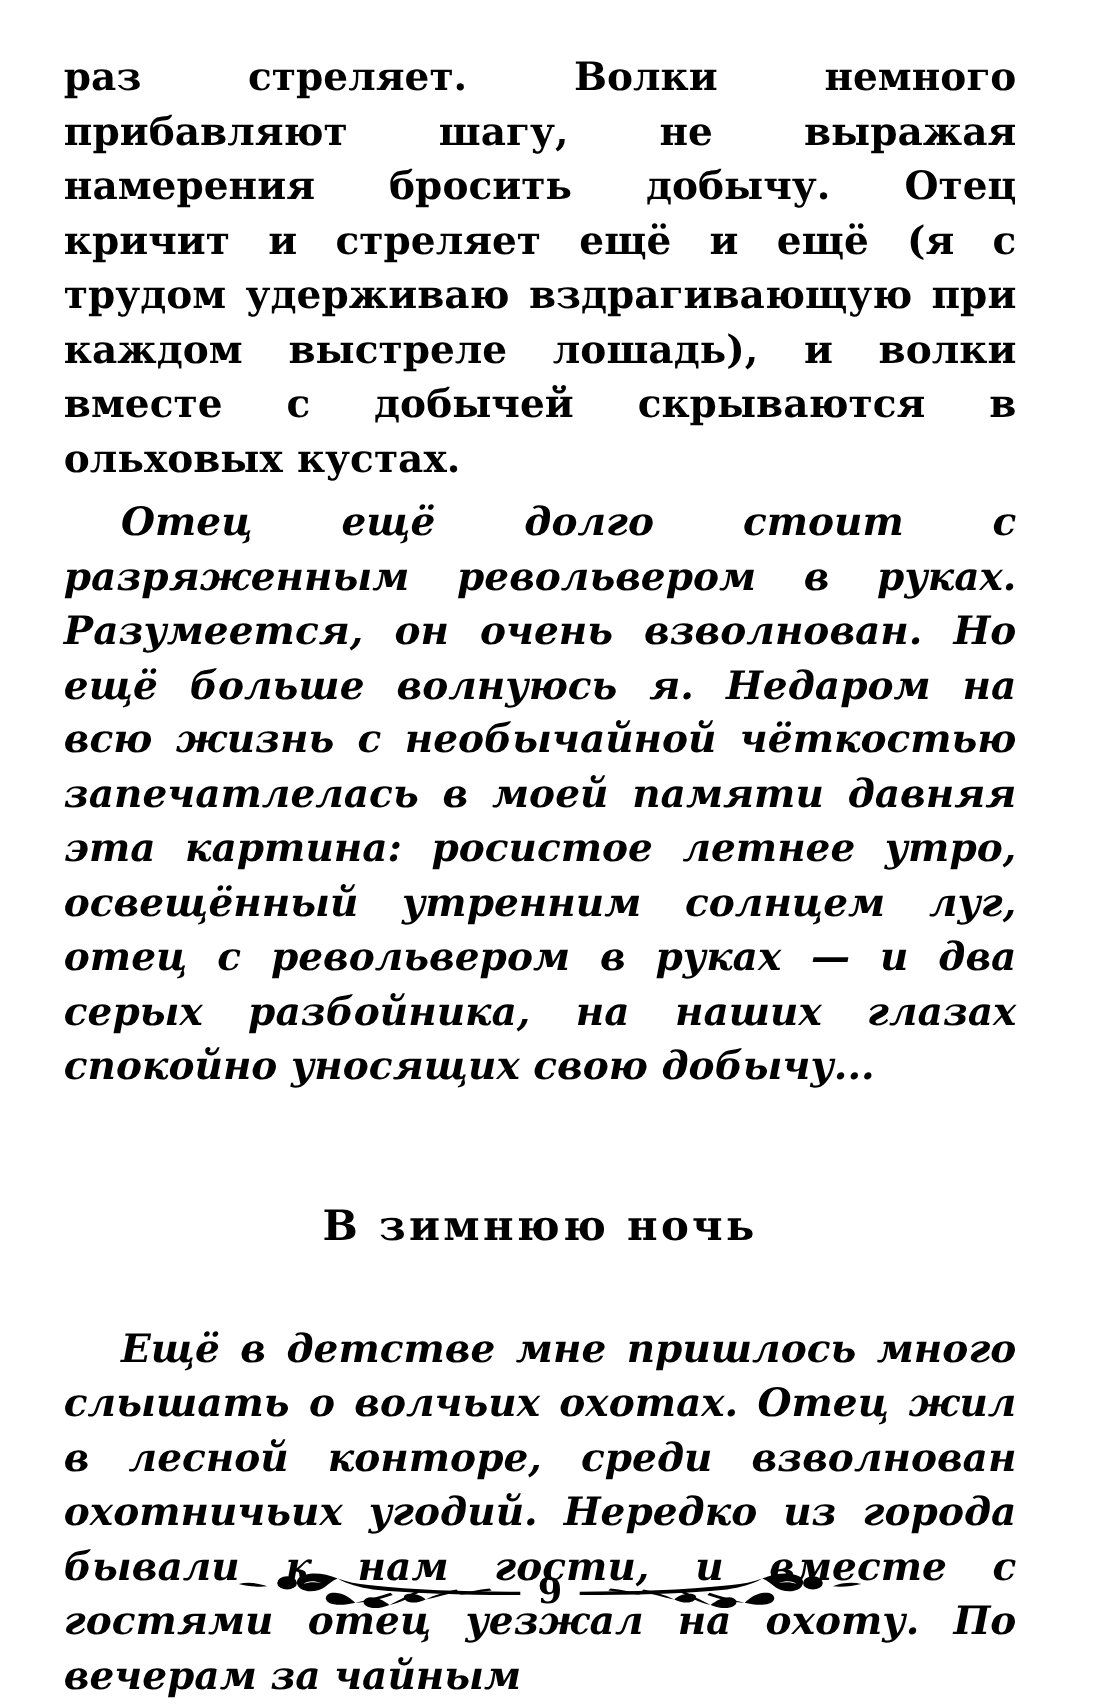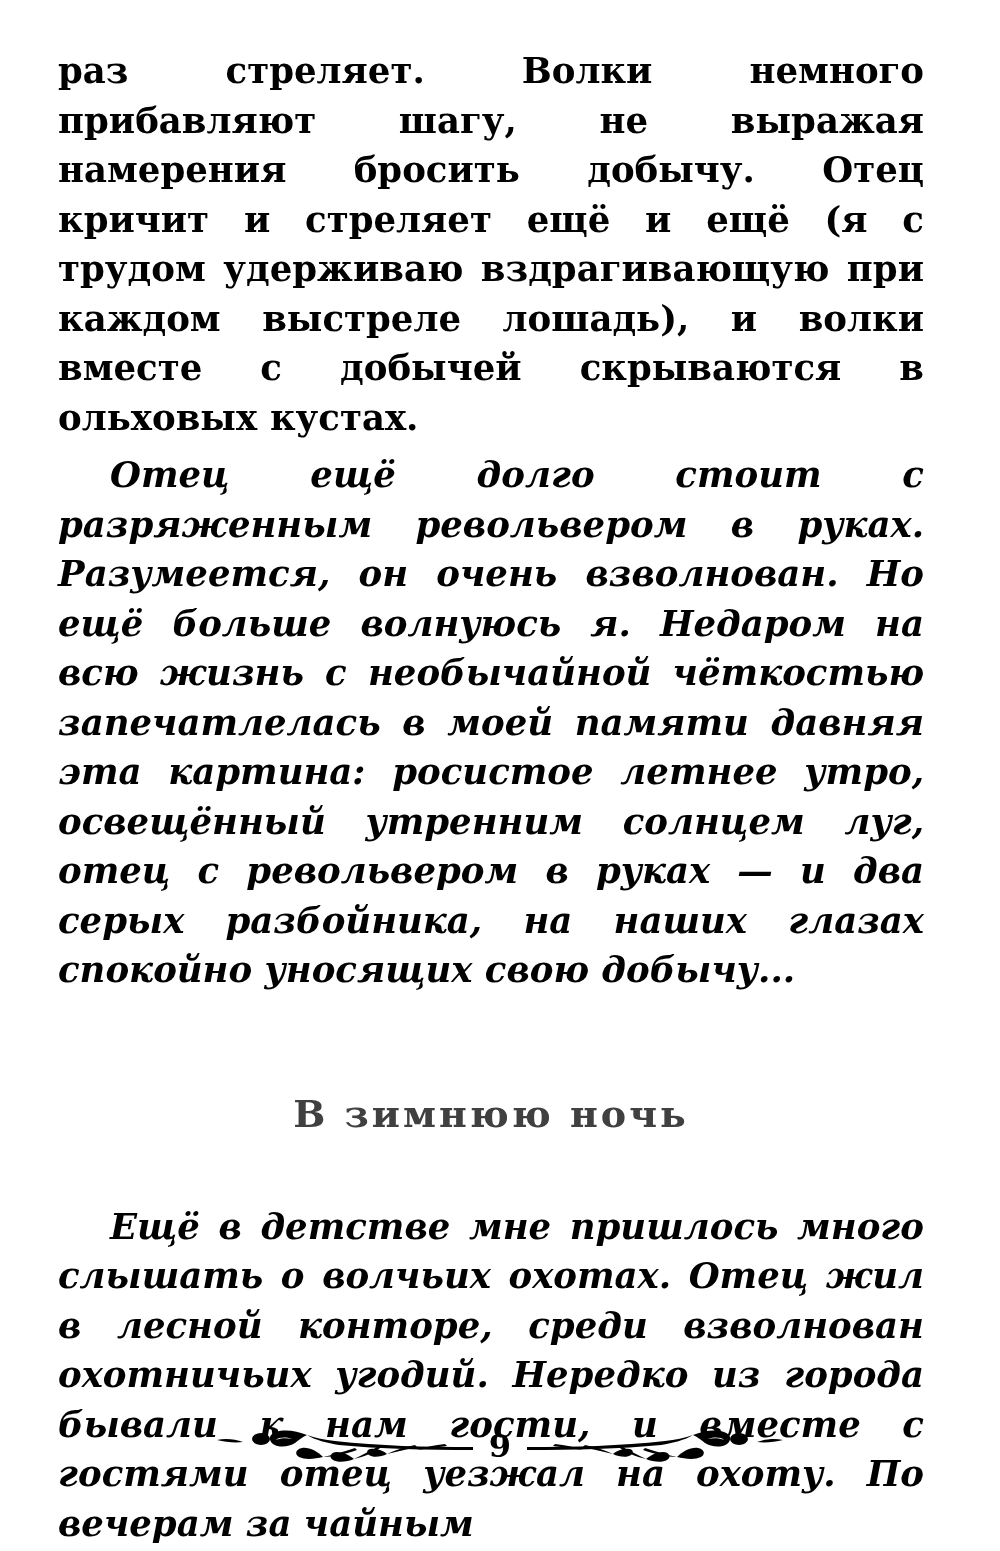--- a/index.html
+++ b/index.html
@@ -43,21 +43,21 @@
   p.para.tight {
     word-spacing: 0.5px;
   }
   .chapter-title {
     margin: 0;
     font-family: "DejaVu Serif", serif;
     font-weight: bold;
     font-size: 38px;
     letter-spacing: 3px;
     text-align: center;
-    color: #404040;
+    color: #000000;
   }
   .spacer-before-title {
     height: 96px;
   }
   .spacer-after-title {
     height: 66px;
   }
   .spacer-after-first {
     height: 8px;
   }

